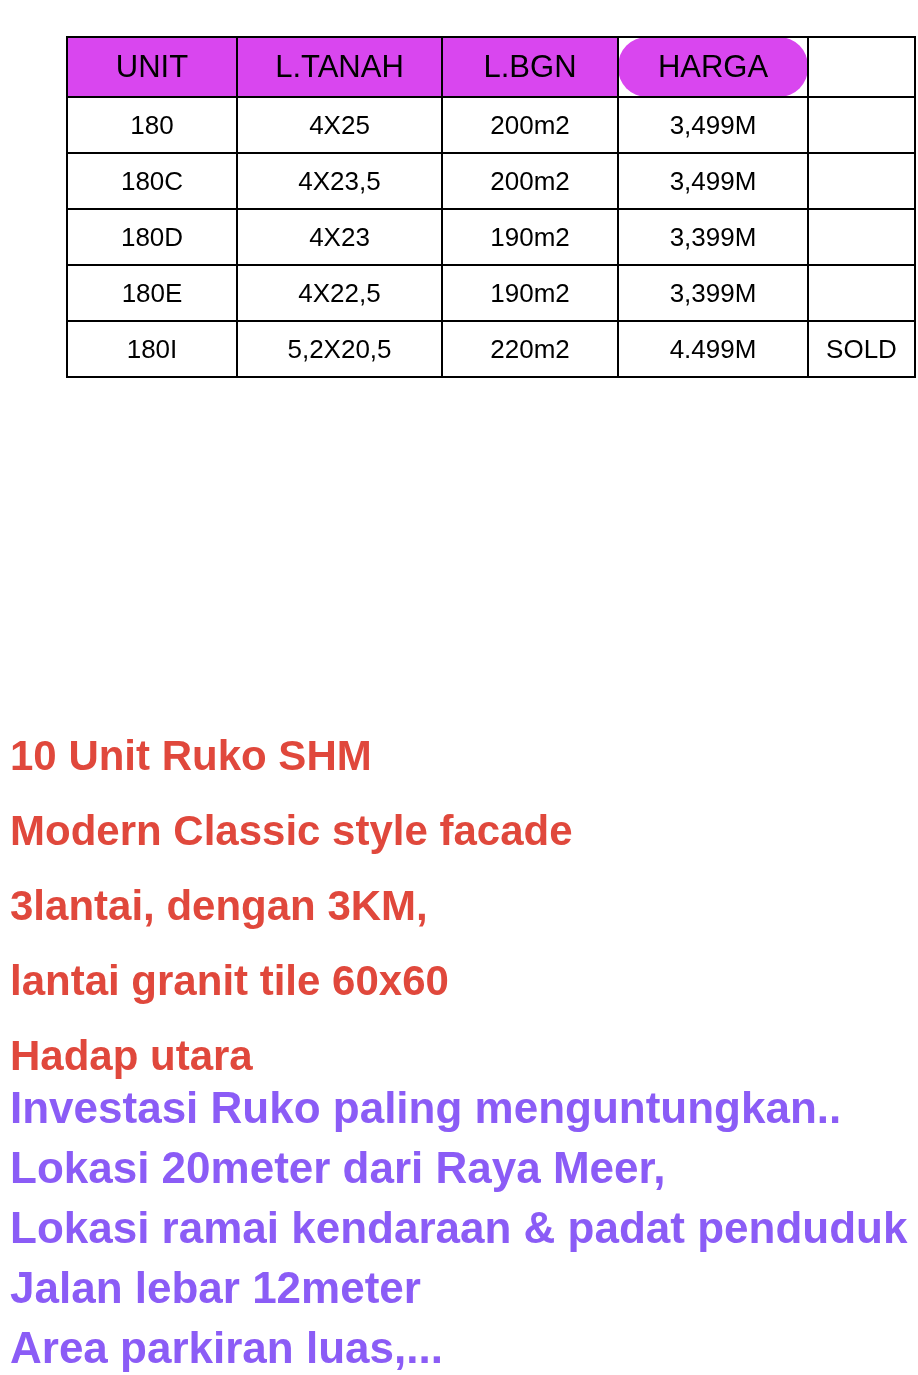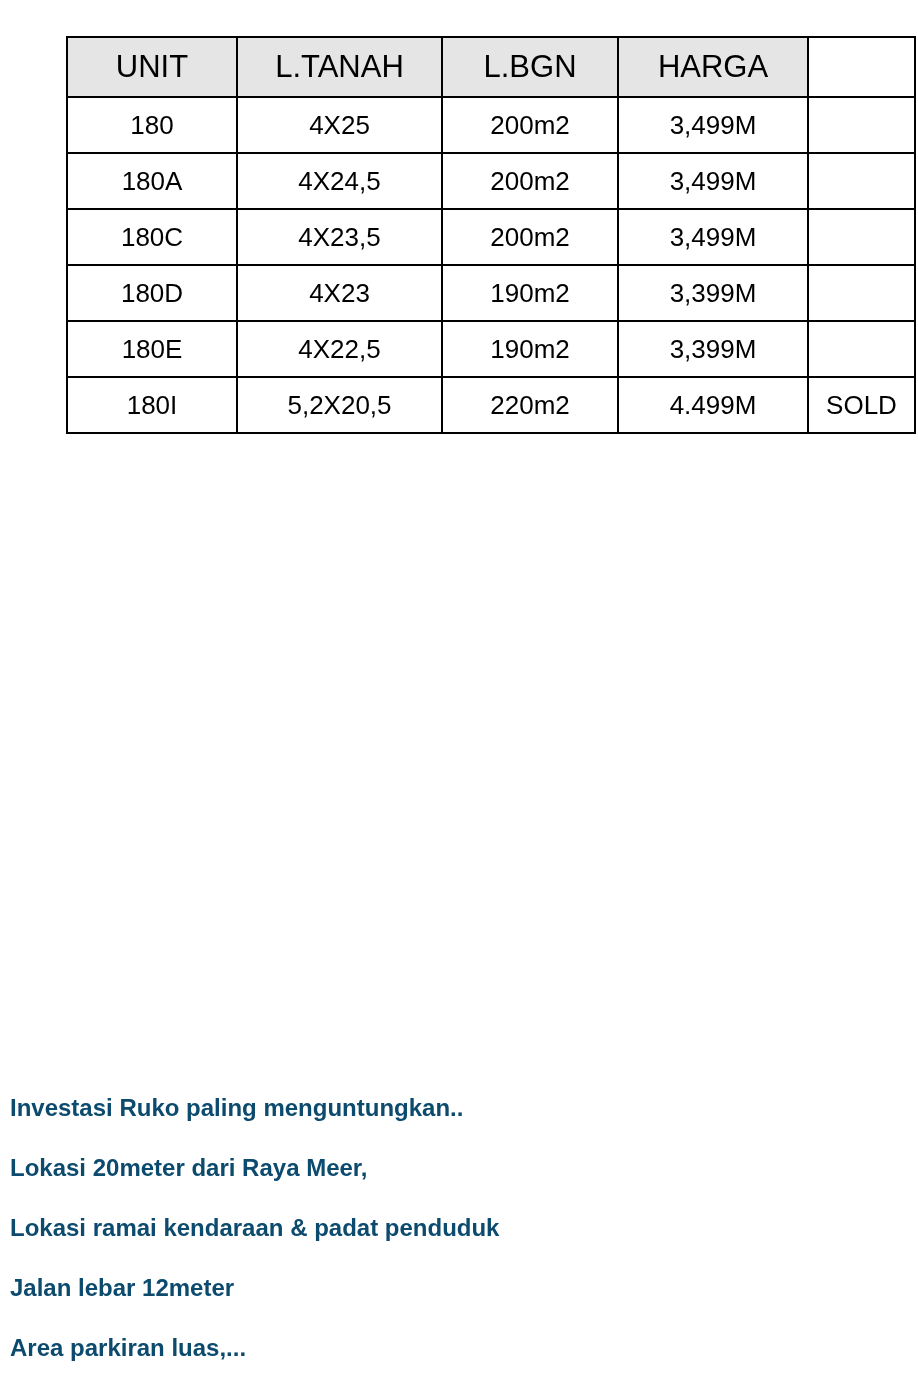--- a/index.html
+++ b/index.html
@@ -37,32 +37,32 @@
     text-align: center;
     font-weight: 400;
     font-size: 26px;
     color: #000000;
     padding: 0;
     height: 54px;
     line-height: 54px;
     font-family: "Liberation Sans", sans-serif;
   }
   table.price-table thead th {
-    background: #e5e5e5;
+    background: #d946ef;
     height: 58px;
     line-height: 58px;
     font-size: 31px;
   }
   table.price-table thead th.blank-head {
     background: #ffffff;
   }
   .col-unit   { width: 168px; }
   .col-tanah  { width: 203px; margin-left: 8px; }
   .col-bgn    { width: 174px; }
-  .col-harga  { width: 188px; }
+  .col-harga  { width: 188px; border-radius: 29px; }
   .col-status { width: 105px; }
   td.status-cell { font-size: 27px; }
 
   
   .red-block {
     position: absolute;
     left: 10px;
     top: 718px;
     width: 890px;
   }
@@ -74,23 +74,23 @@
     white-space: nowrap;
     font-family: "Liberation Sans", sans-serif;
   }
   .blue-block {
     position: absolute;
     left: 10px;
     top: 1078px;
     width: 900px;
   }
   .blue-line {
-    color: #0c4a6e;
+    color: #8b5cf6;
     font-weight: bold;
-    font-size: 24px;
+    font-size: 44px;
     line-height: 60px;
     white-space: nowrap;
     font-family: "Liberation Sans", sans-serif;
   }
 </style>
 </head>
 <body>
 
 <div class="page">
 
@@ -102,27 +102,20 @@
           <th class="col-tanah">L.TANAH</th>
           <th class="col-bgn">L.BGN</th>
           <th class="col-harga">HARGA</th>
           <th class="col-status blank-head"></th>
         </tr>
       </thead>
       <tbody>
         <tr>
           <td>180</td>
           <td>4X25</td>
-          <td>200m2</td>
-          <td>3,499M</td>
-          <td class="status-cell"></td>
-        </tr>
-        <tr>
-          <td>180A</td>
-          <td>4X24,5</td>
           <td>200m2</td>
           <td>3,499M</td>
           <td class="status-cell"></td>
         </tr>
         <tr>
           <td>180C</td>
           <td>4X23,5</td>
           <td>200m2</td>
           <td>3,499M</td>
           <td class="status-cell"></td>
@@ -145,20 +138,27 @@
           <td>180I</td>
           <td>5,2X20,5</td>
           <td>220m2</td>
           <td>4.499M</td>
           <td class="status-cell">SOLD</td>
         </tr>
       </tbody>
     </table>
   </div>
 
+  <div class="red-block">
+    <div class="red-line">10 Unit Ruko SHM</div>
+    <div class="red-line">Modern Classic style facade</div>
+    <div class="red-line">3lantai, dengan 3KM,</div>
+    <div class="red-line">lantai granit tile 60x60</div>
+    <div class="red-line">Hadap utara</div>
+  </div>
 
   <div class="blue-block">
     <div class="blue-line">Investasi Ruko paling menguntungkan..</div>
     <div class="blue-line">Lokasi 20meter dari Raya Meer,</div>
     <div class="blue-line">Lokasi ramai kendaraan &amp; padat penduduk</div>
     <div class="blue-line">Jalan lebar 12meter</div>
     <div class="blue-line">Area parkiran luas,...</div>
   </div>
 
 </div>

